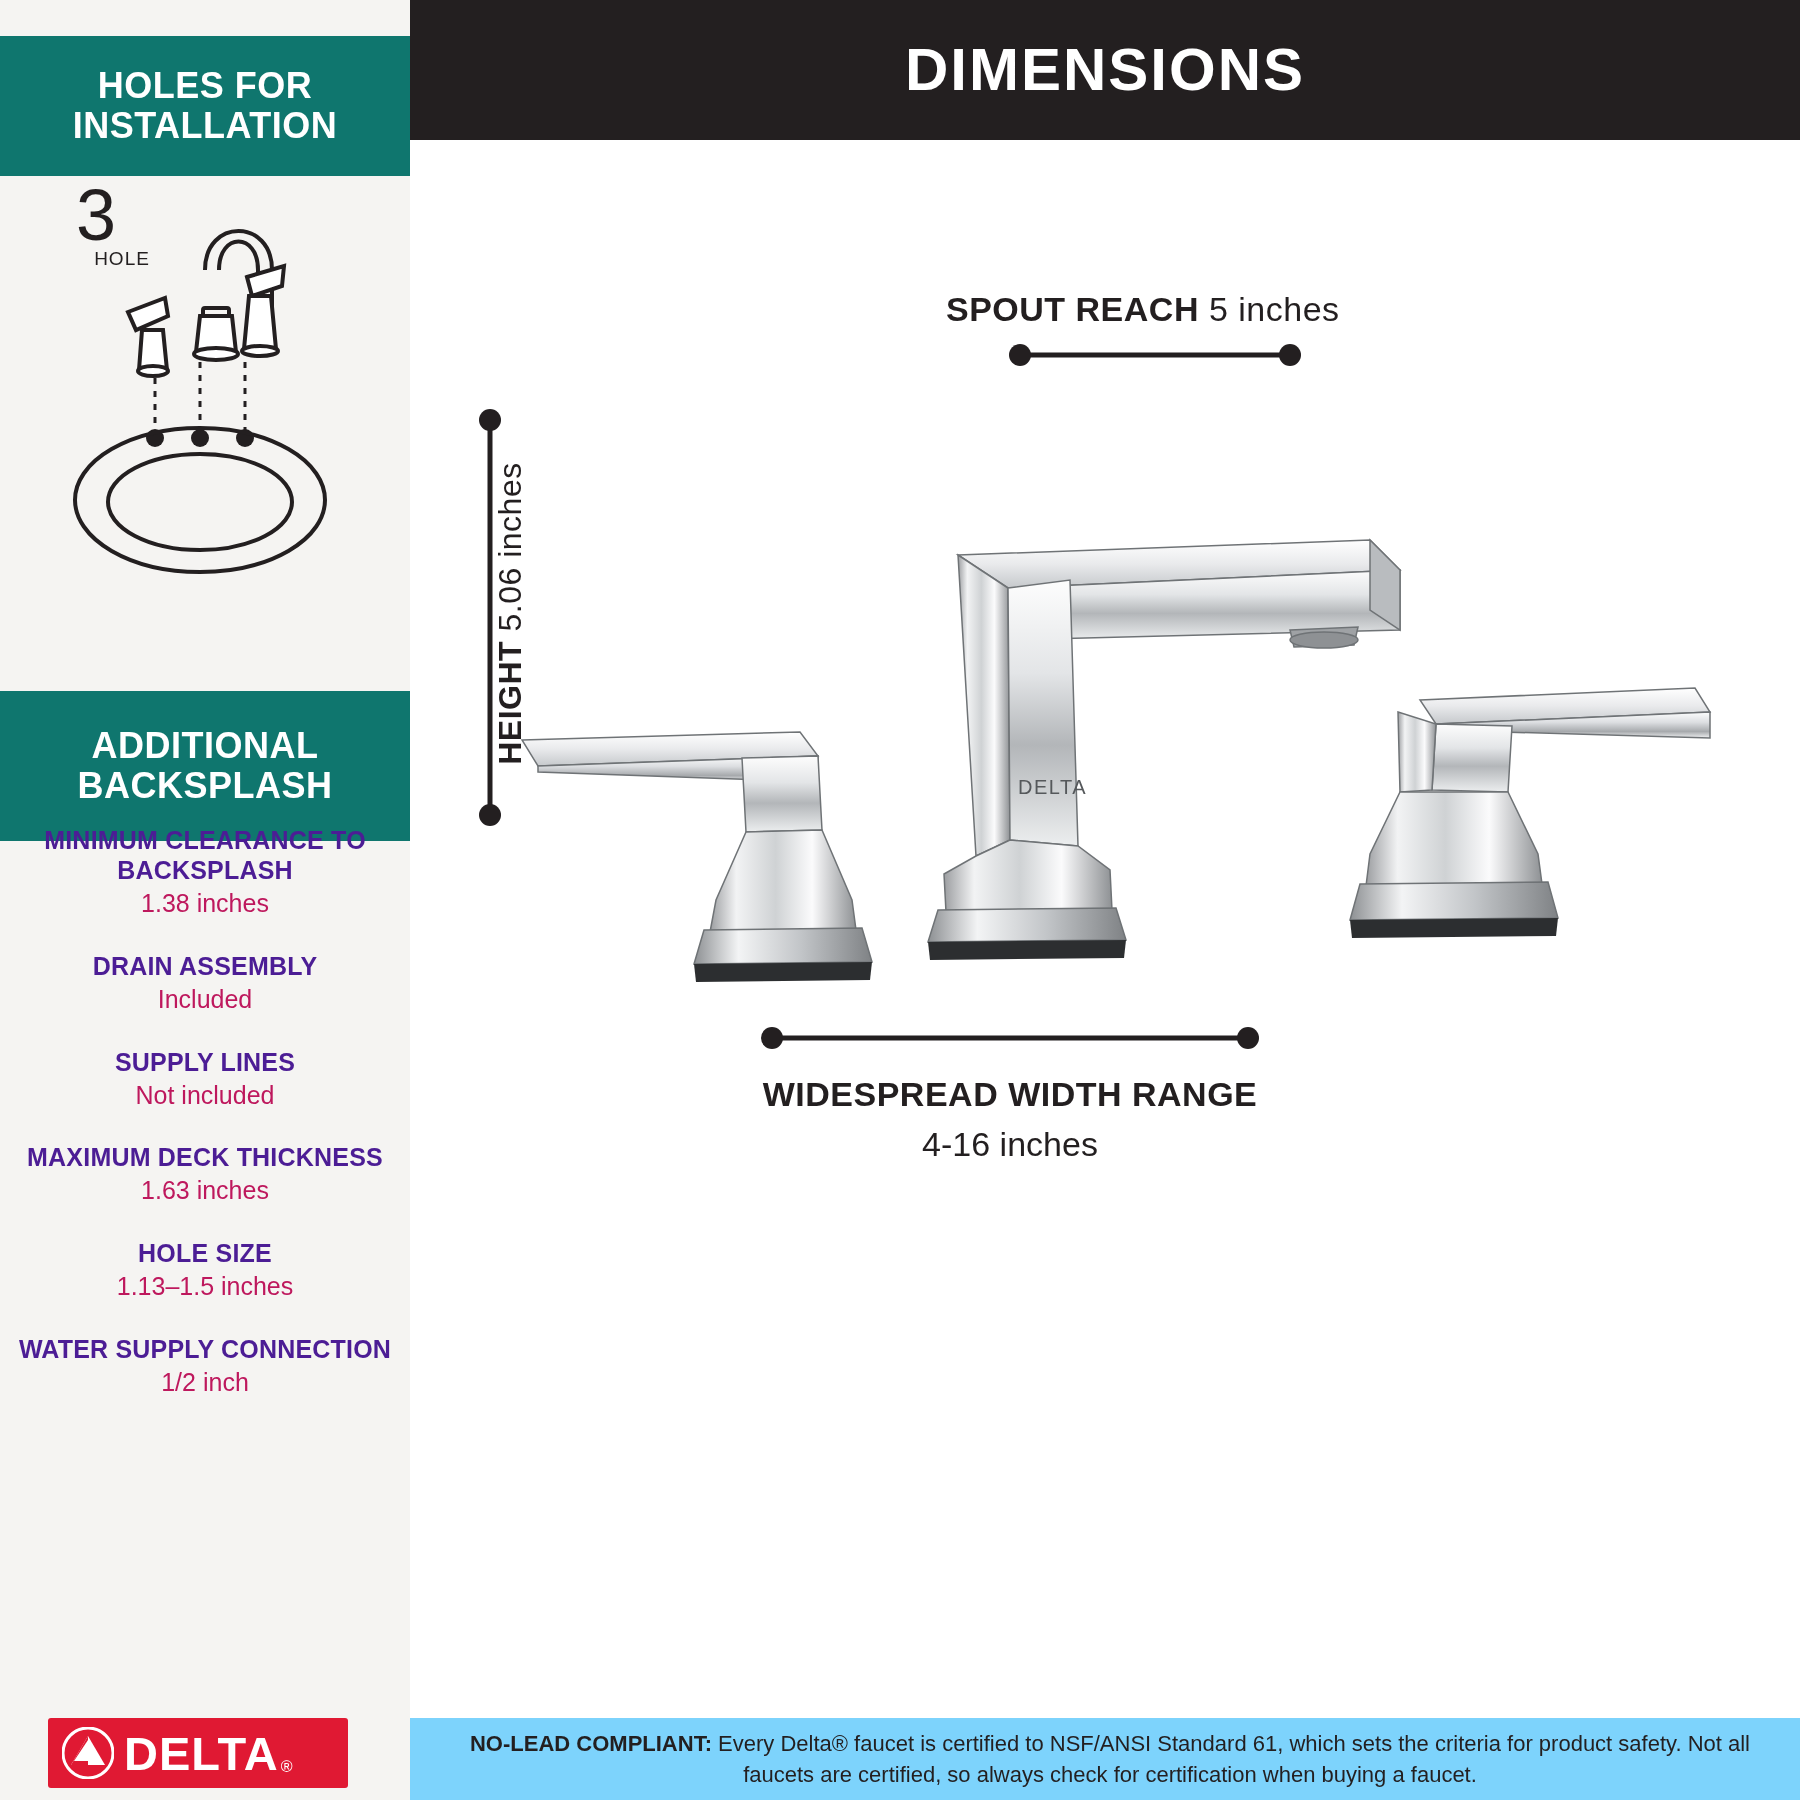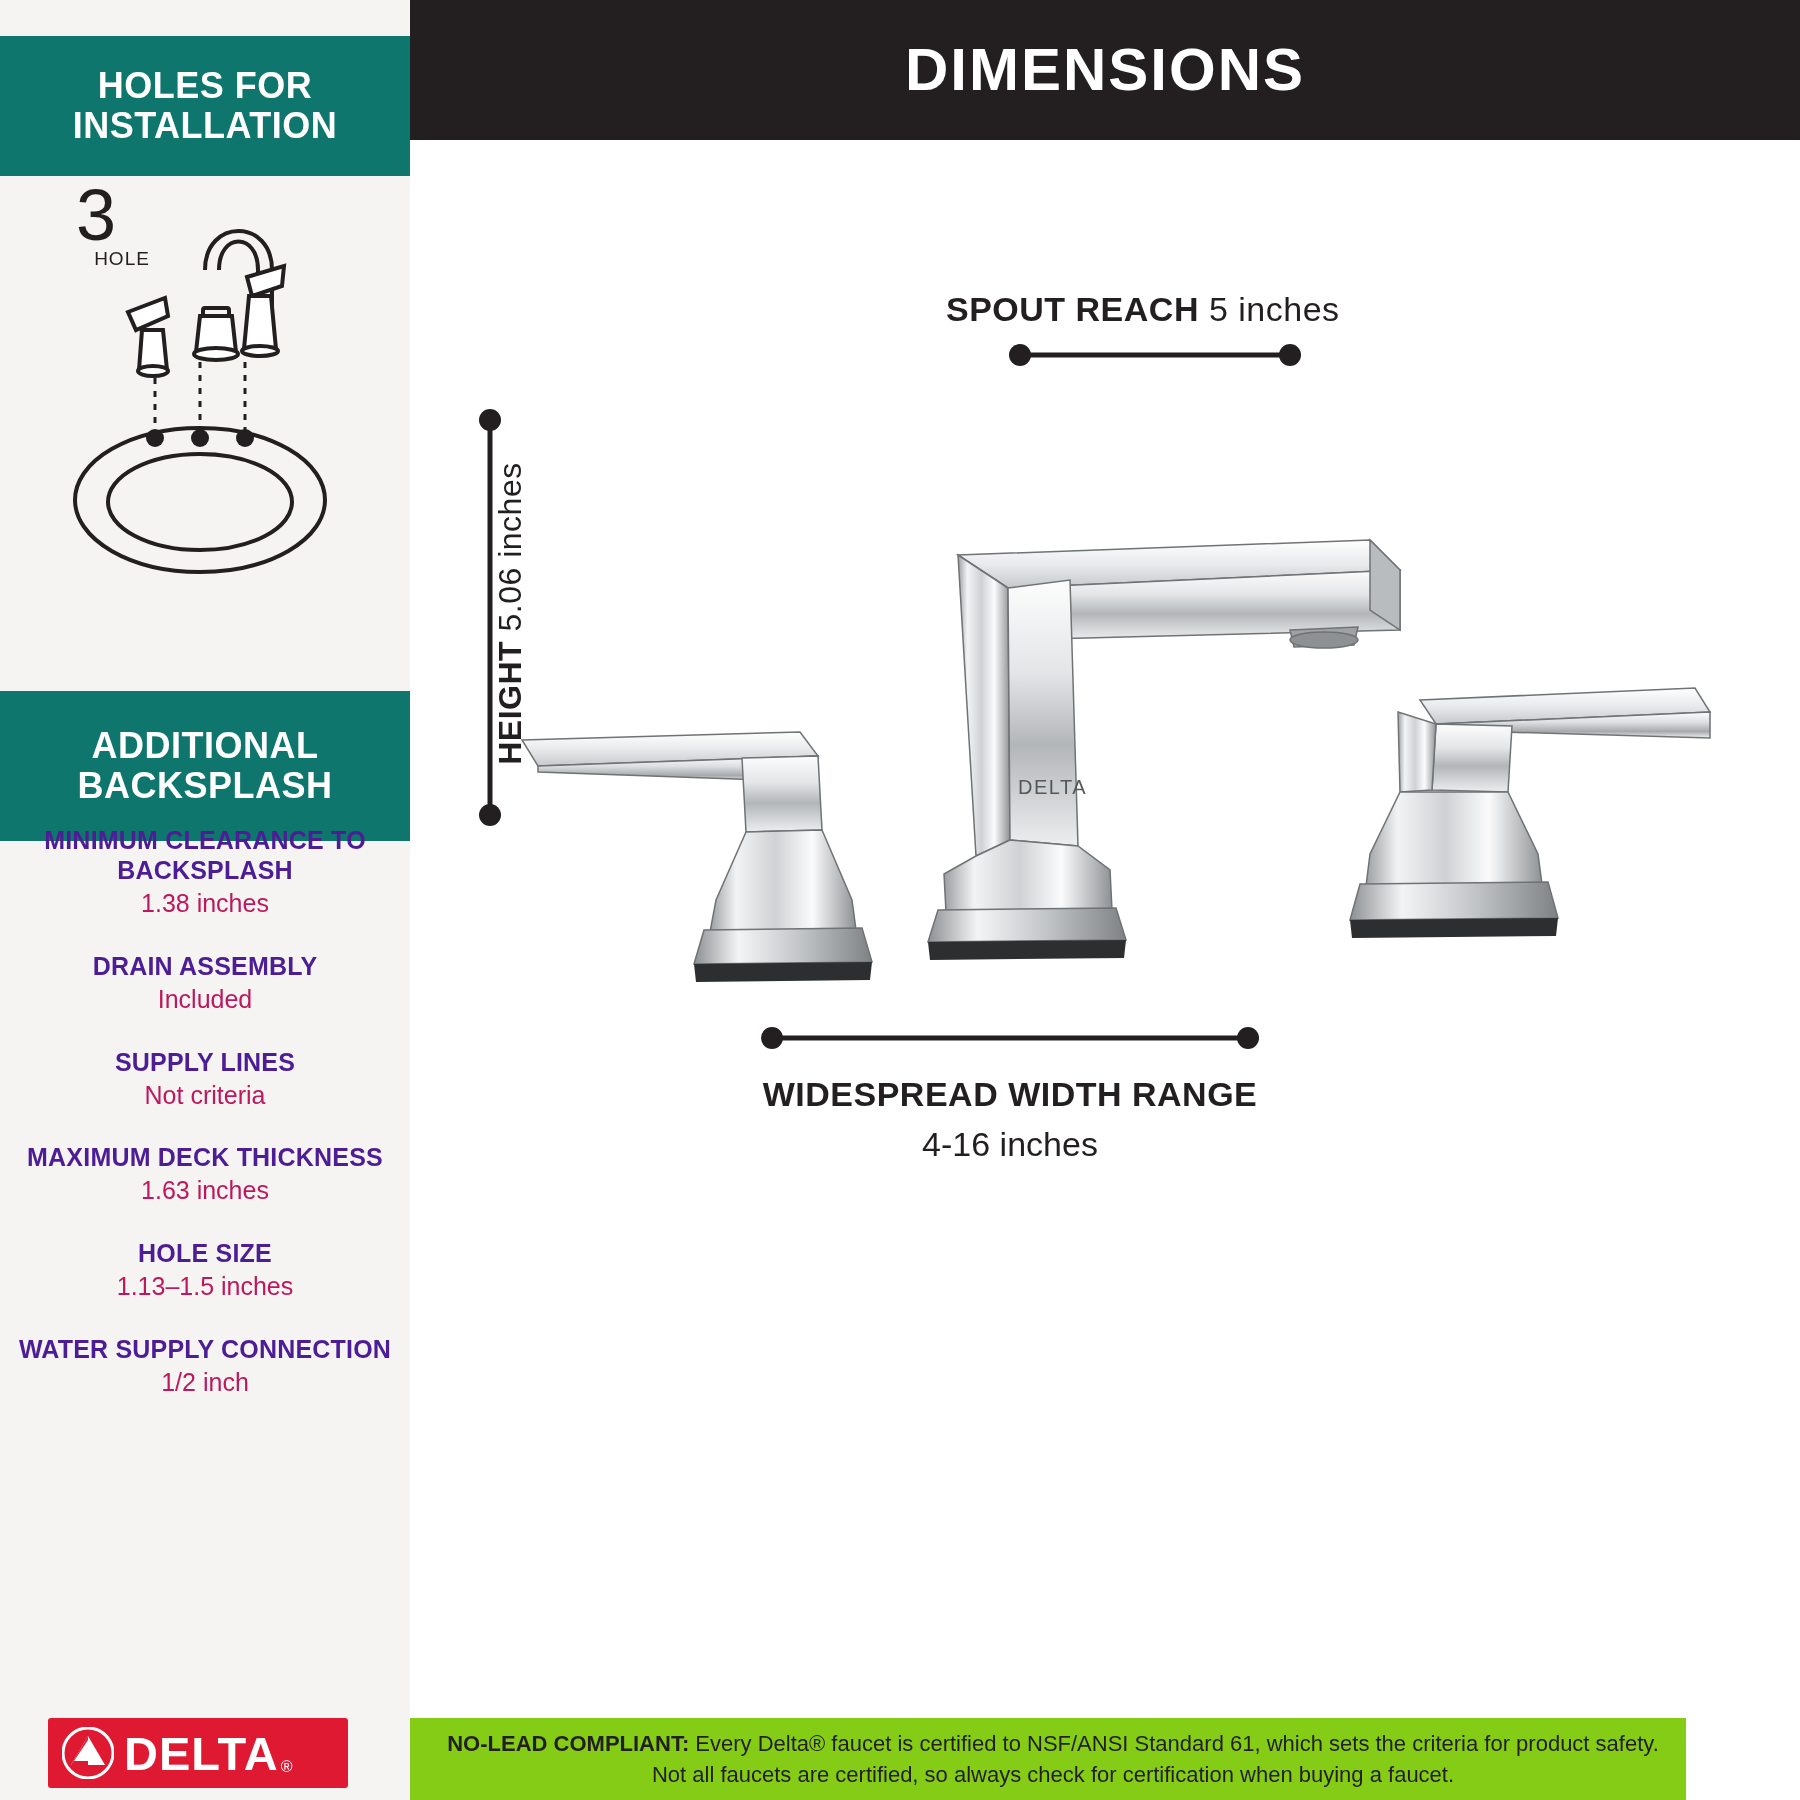--- a/index.html
+++ b/index.html
@@ -144,23 +144,23 @@
     left: 410px; top: 140px;
     width: 1390px;
     height: 1578px;
     background: #ffffff;
   }
 
   .footer {
     position: absolute;
     left: 410px;
     top: 1718px;
-    width: 1276px;
+    width: 1390px;
     height: 82px;
-    background: #84cc16;
+    background: #7dd3fc;
     box-sizing: border-box;
     padding: 10px 26px 0 36px;
   }
   .footer p {
     margin: 0;
     font-size: 22px;
     color: #231f20;
     line-height: 1.42;
     text-align: center;
   }
@@ -228,21 +228,21 @@
       <div class="addl-item">
         <div class="addl-label">MINIMUM CLEARANCE TO BACKSPLASH</div>
         <div class="addl-value">1.38 inches</div>
       </div>
       <div class="addl-item">
         <div class="addl-label">DRAIN ASSEMBLY</div>
         <div class="addl-value">Included</div>
       </div>
       <div class="addl-item">
         <div class="addl-label">SUPPLY LINES</div>
-        <div class="addl-value">Not criteria</div>
+        <div class="addl-value">Not included</div>
       </div>
       <div class="addl-item">
         <div class="addl-label">MAXIMUM DECK THICKNESS</div>
         <div class="addl-value">1.63 inches</div>
       </div>
       <div class="addl-item">
         <div class="addl-label">HOLE SIZE</div>
         <div class="addl-value">1.13–1.5 inches</div>
       </div>
       <div class="addl-item">

